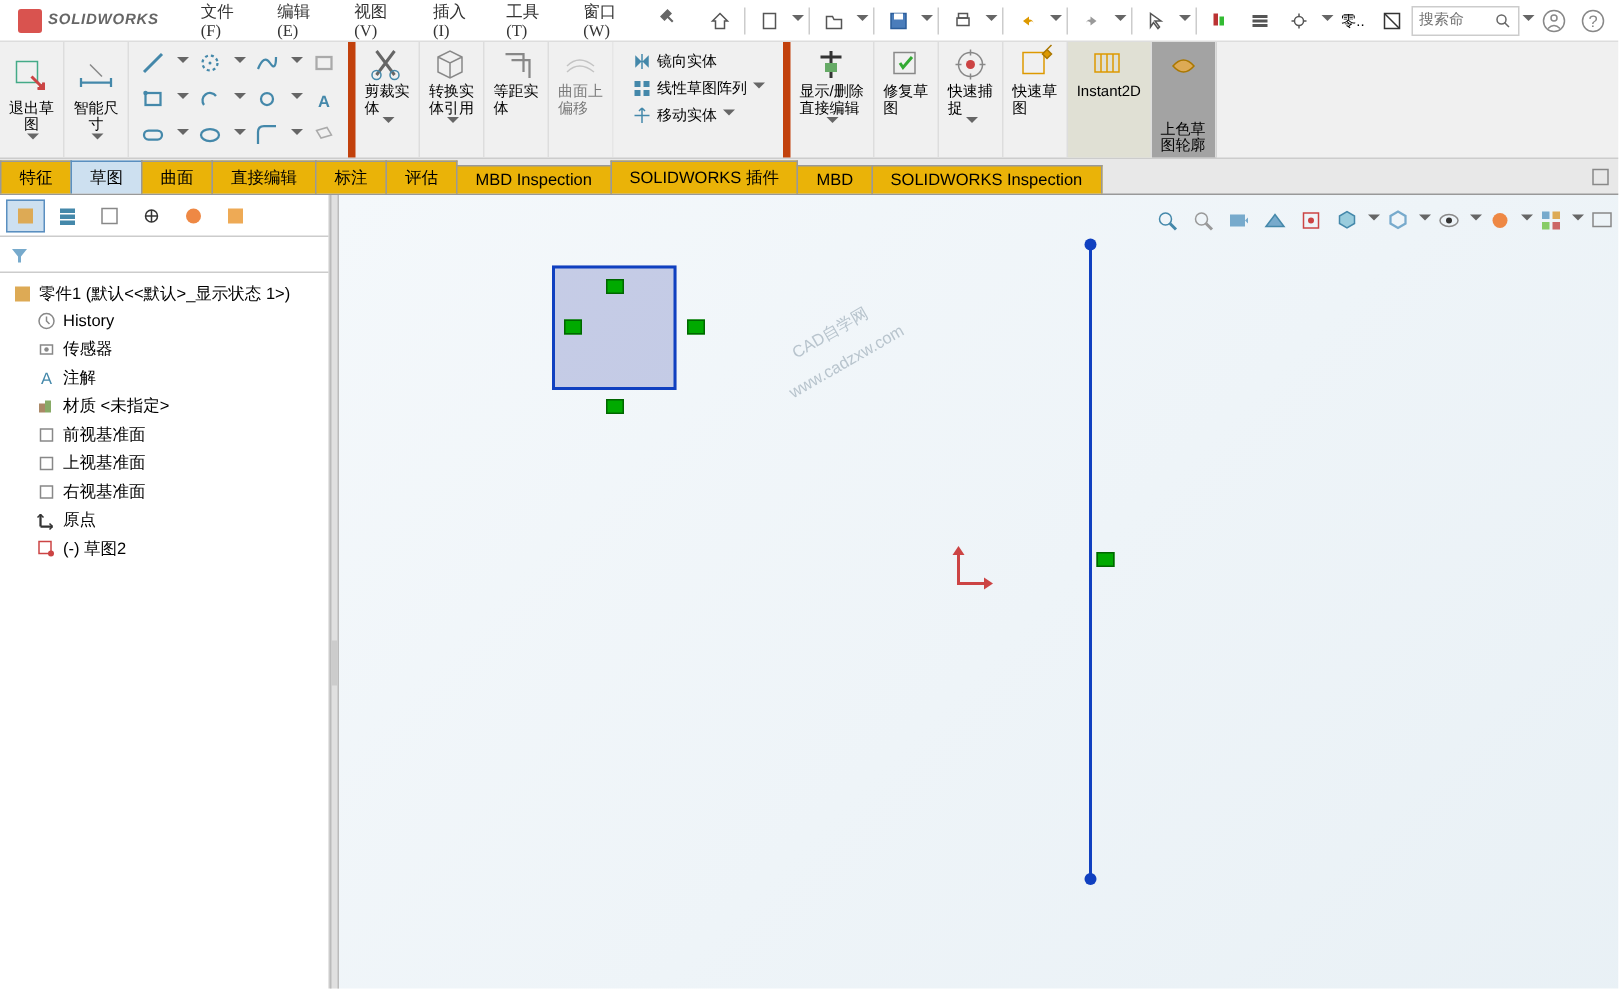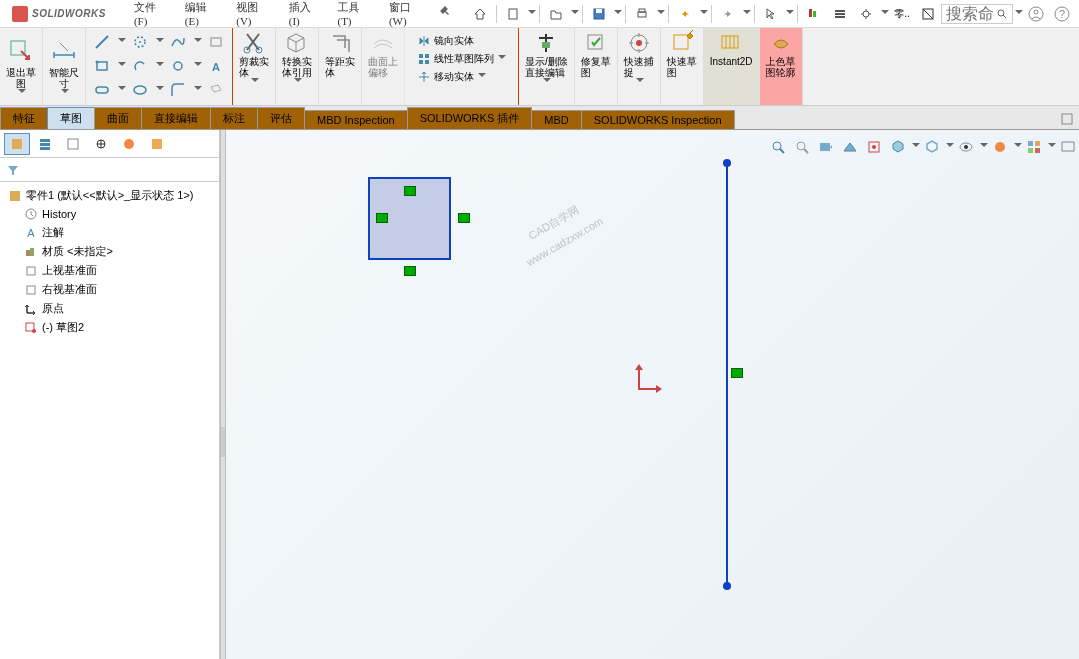--- a/index.html
+++ b/index.html
@@ -9,32 +9,32 @@
 .logo-icon{width:16px;height:16px;background:#d9534f;border-radius:2px;margin-right:4px;}
 .logo-text{font-weight:bold;color:#666;font-style:italic;font-size:10px;letter-spacing:0.5px;}
 .menu-items{display:flex;margin-left:10px;}
 .menu-item{padding:0 10px;color:#333;cursor:pointer;height:28px;display:flex;align-items:center;font-family:Liberation Serif, serif;}
 .top-toolbar{display:flex;margin-left:10px;align-items:center;}
 .tb-btn{width:22px;height:22px;margin:0 2px;display:flex;align-items:center;justify-content:center;cursor:pointer;border:1px solid transparent;}
 .tb-sep{width:1px;height:18px;background:#ccc;margin:0 3px;}
 .dropdown-arrow{width:8px;height:8px;border-left:4px solid transparent;border-right:4px solid transparent;border-top:4px solid #666;margin-left:2px;}
 .search-area{margin-left:auto;display:flex;align-items:center;}
 .search-box{height:20px;border:1px solid #ccc;display:flex;align-items:center;padding:0 4px;}
-.search-input{border:none;outline:none;width:50px;font-size:16px;}
+.search-input{border:none;outline:none;width:50px;font-size:10px;}
 .ribbon{height:78px;background:#f0f0f0;border-bottom:1px solid #ccc;display:flex;}
 .ribbon-btn{padding:4px 6px;text-align:center;display:flex;flex-direction:column;align-items:center;justify-content:center;min-width:42px;border-right:1px solid #ddd;cursor:pointer;}
 .ribbon-label{font-size:10px;line-height:11px;white-space:pre-line;}
-.ribbon-group{display:flex;flex-direction:column;padding:2px;border-right:1px solid #c2410c;}
+.ribbon-group{display:flex;flex-direction:column;padding:2px;border-right:5px solid #c2410c;}
 .ribbon-row{display:flex;align-items:center;height:24px;}
 .ribbon-small{width:26px;height:22px;display:flex;align-items:center;justify-content:center;cursor:pointer;margin:0 1px;}
 .ribbon-mid{padding:2px 6px;display:flex;flex-direction:column;align-items:center;border-right:1px solid #ddd;cursor:pointer;}
 .ribbon-text-btn{height:18px;display:flex;align-items:center;padding:0 4px;cursor:pointer;}
 .ribbon-text-label{font-size:10px;margin-left:3px;}
 .tabs{height:24px;background:#e8e8e8;display:flex;align-items:flex-end;border-bottom:1px solid #999;}
-.tab{padding:3px 12px;background:#a16207;border:1px solid #999;border-bottom:none;margin-right:-1px;cursor:pointer;font-size:11px;}
+.tab{padding:3px 12px;background:#eab308;border:1px solid #999;border-bottom:none;margin-right:-1px;cursor:pointer;font-size:11px;}
 .tab.active{background:#cde0f0;border-color:#5a8fc0;}
 .main{display:flex;height:624px;position:relative;}
 .sidebar{width:220px;background:#fff;border-right:1px solid #ccc;display:flex;flex-direction:column;}
 .sidebar-tabs{height:28px;border-bottom:1px solid #ccc;display:flex;align-items:center;padding:0 4px;}
 .sidebar-tab{width:26px;height:22px;display:flex;align-items:center;justify-content:center;cursor:pointer;margin-right:2px;}
 .sidebar-tab.active{background:#cde0f0;border:1px solid #5a8fc0;}
 .filter-row{height:24px;border-bottom:1px solid #ccc;display:flex;align-items:center;padding:0 6px;}
 .tree{flex:1;overflow:auto;padding:4px;}
 .tree-item{display:flex;align-items:center;padding:2px 4px;cursor:pointer;}
 .tree-icon{width:14px;height:14px;margin-right:4px;flex-shrink:0;}
@@ -380,21 +380,21 @@
     <span class="ribbon-label">快速草
 图</span>
   </div>
   <div class="ribbon-mid" style="background:#e0e0d4;">
     <svg width="26" height="26">
         <rect x="4" y="6" width="16" height="12" fill="none" stroke="#d90"></rect>
         <path d="M8 6 L8 18 M12 6 L12 18 M16 6 L16 18" stroke="#d90"></path>
       </svg>
     <span class="ribbon-label">Instant2D</span>
   </div>
-  <div class="ribbon-mid" style="background:#fca5a5;">
+  <div class="ribbon-mid" style="background:#a3a3a3;justify-content:space-between;">
     <svg width="26" height="26">
         <path d="M6 14 Q13 6 20 14 Q13 22 6 14 Z" fill="#da5" stroke="#a70"></path>
       </svg>
     <span class="ribbon-label">上色草
 图轮廓</span>
   </div>
 </div>
 
 <div class="tabs">
   <div class="tab">特征</div>
@@ -463,30 +463,43 @@
       </div>
       <div class="tree-item indent1">
         <svg class="tree-icon" width="14" height="14">
             <circle cx="7" cy="7" r="5" fill="none" stroke="#888"></circle>
             <path d="M7 4 L7 7 L9 9" stroke="#888" fill="none"></path>
           </svg>
         <span class="tree-label">History</span>
       </div>
       <div class="tree-item indent1">
         <svg class="tree-icon" width="14" height="14">
+            <rect x="3" y="4" width="8" height="6" fill="none" stroke="#888"></rect>
+            <circle cx="7" cy="7" r="1.5" fill="#888"></circle>
+          </svg>
+        <span class="tree-label">传感器</span>
+      </div>
+      <div class="tree-item indent1">
+        <svg class="tree-icon" width="14" height="14">
             <text x="7" y="11" text-anchor="middle" font-size="11" fill="#48a">A</text>
           </svg>
         <span class="tree-label">注解</span>
       </div>
       <div class="tree-item indent1">
         <svg class="tree-icon" width="14" height="14">
             <rect x="2" y="5" width="4" height="6" fill="#a86"></rect>
             <rect x="6" y="3" width="4" height="8" fill="#8a6"></rect>
           </svg>
         <span class="tree-label">材质 &lt;未指定&gt;</span>
+      </div>
+      <div class="tree-item indent1">
+        <svg class="tree-icon" width="14" height="14">
+            <rect x="3" y="3" width="8" height="8" fill="none" stroke="#888"></rect>
+          </svg>
+        <span class="tree-label">前视基准面</span>
       </div>
       <div class="tree-item indent1">
         <svg class="tree-icon" width="14" height="14">
             <rect x="3" y="3" width="8" height="8" fill="none" stroke="#888"></rect>
           </svg>
         <span class="tree-label">上视基准面</span>
       </div>
       <div class="tree-item indent1">
         <svg class="tree-icon" width="14" height="14">
             <rect x="3" y="3" width="8" height="8" fill="none" stroke="#888"></rect>

